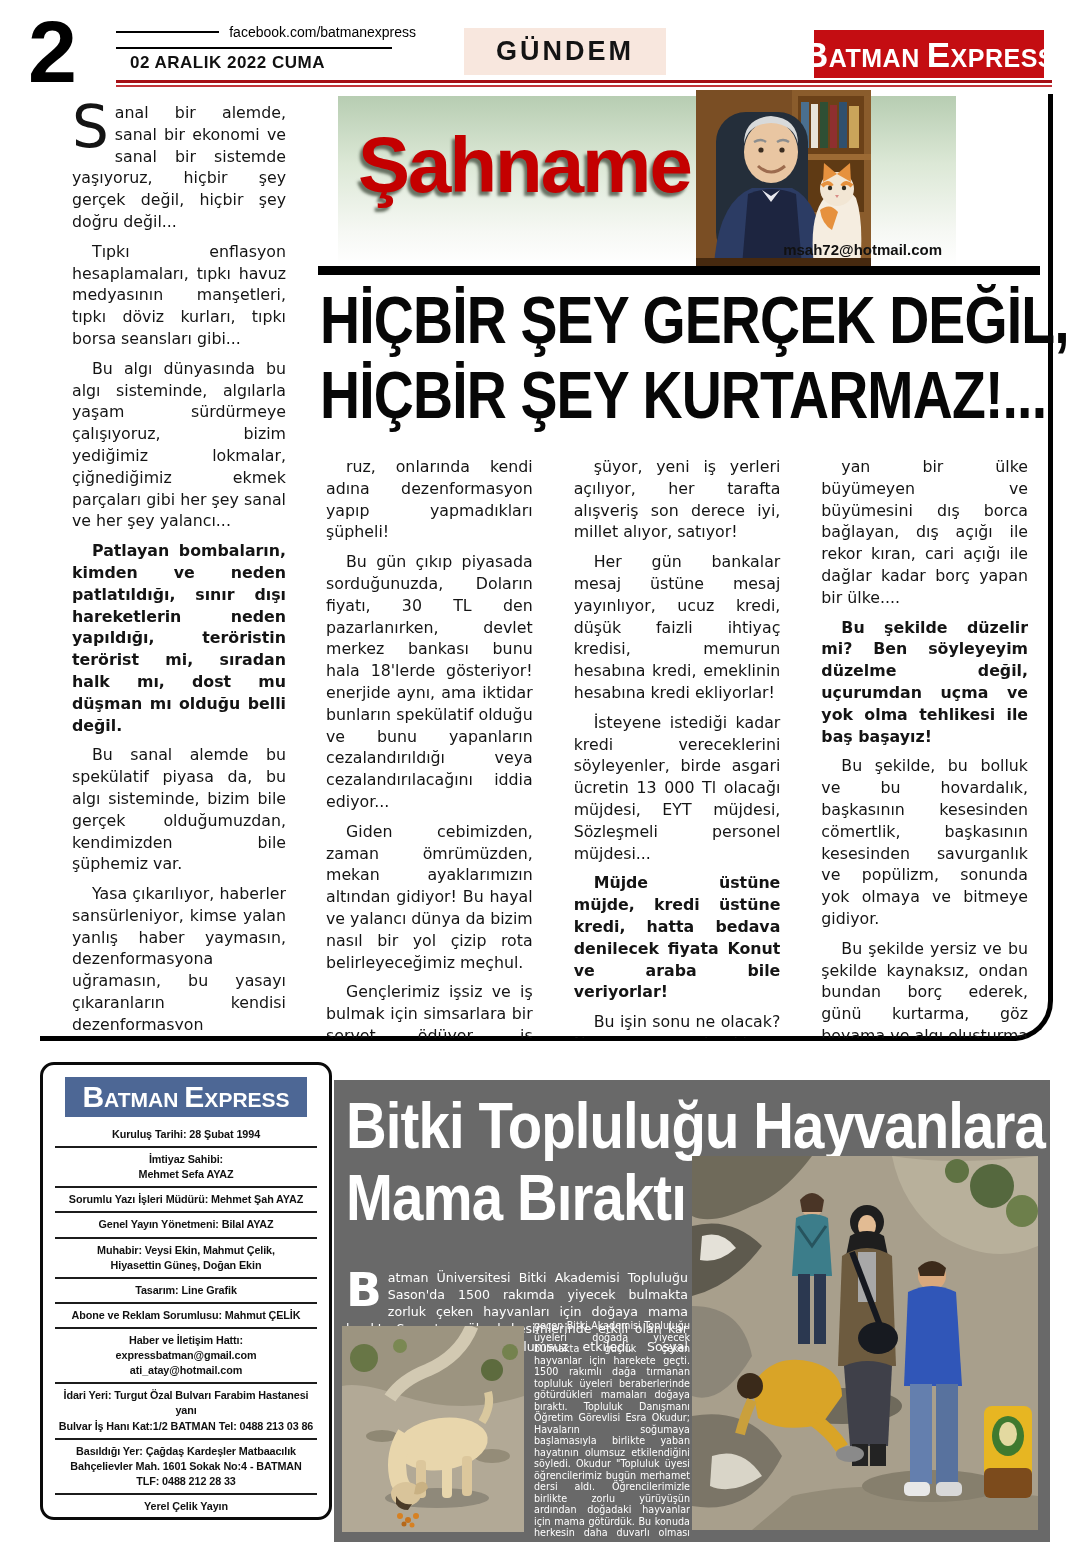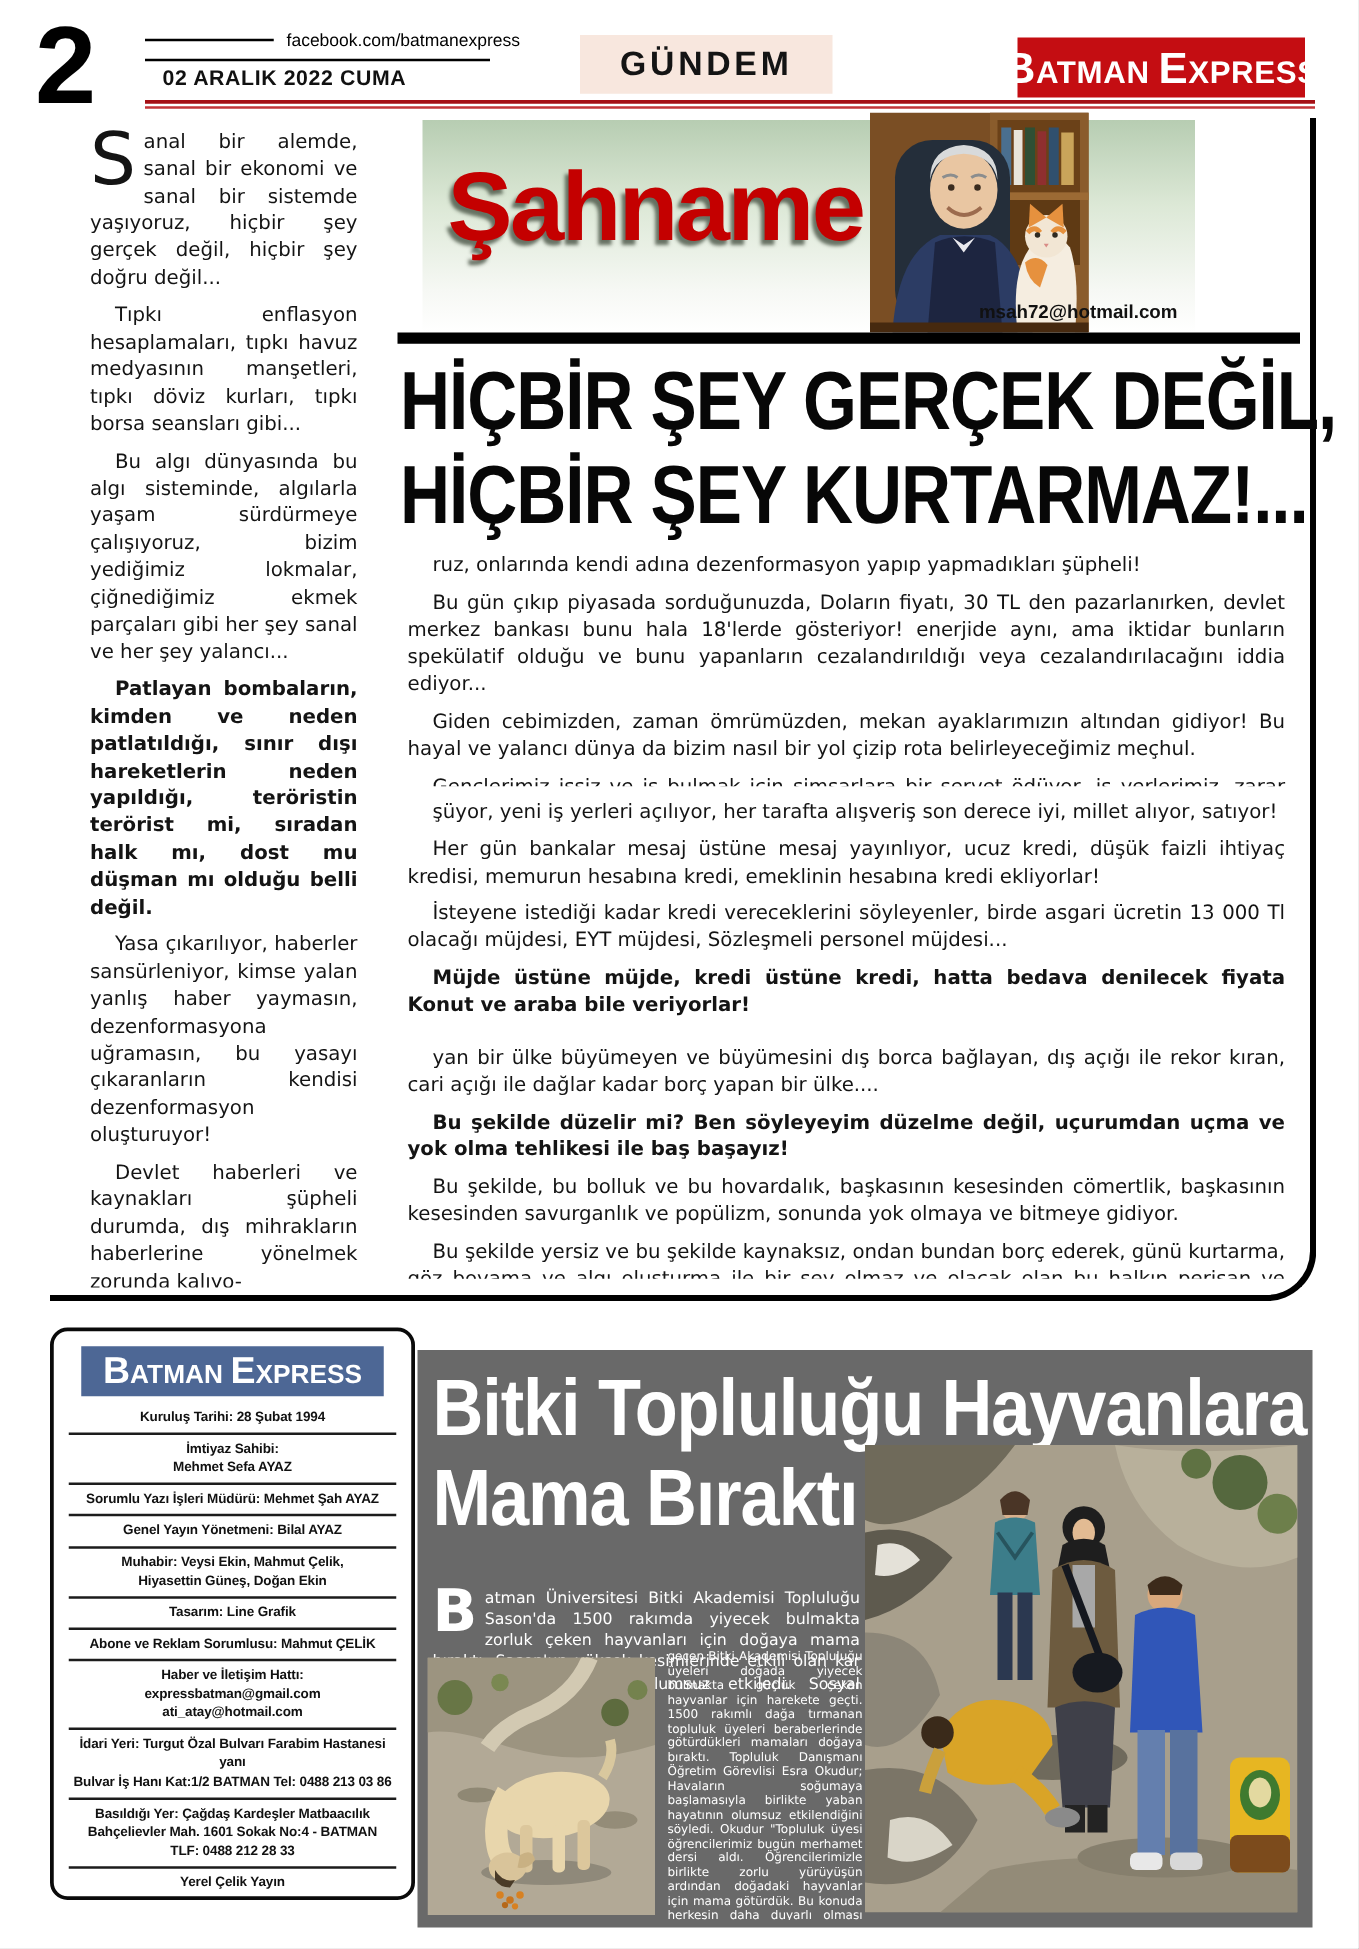--- a/index.html
+++ b/index.html
@@ -46,21 +46,21 @@
            white-space:nowrap;transform:scaleX(.84);transform-origin:0 50%;}
 
   
   .bodycol{font-family:"DejaVu Sans",sans-serif;font-size:15.8px;line-height:1.38;color:#141414;
            text-align:justify;overflow:hidden;}
   .bodycol p{margin:0 16px 8px;text-indent:20px;}
   .bodycol p.bold{font-weight:bold;}
   .bodycol p.dropcap{text-indent:0;}
   .bodycol p.dropcap::first-letter{float:left;font-size:58px;line-height:.78;padding:3px 6px 0 0;}
   .col1{left:56px;top:102px;width:246px;height:928px;}
-  .cols{left:310px;top:441px;width:734px;height:582px;display:flex;gap:9px;flex-direction:column;}
+  .cols{left:310px;top:456px;width:734px;height:582px;display:flex;gap:9px;}
   .cols .bodycol{flex:1;height:582px;}
 
   
   .mast-box{left:40px;top:1062px;width:292px;height:458px;border:3px solid #0a0a0a;border-radius:14px;
             overflow:hidden;display:flex;flex-direction:column;background:#fff;box-sizing:border-box;}
   .mast-logo{margin:12px 22px 6px;background:#4d6795;color:#fff;text-align:center;padding:5px 0;
              display:flex;justify-content:center;gap:6px;}
   .mast-logo span{font-variant:small-caps;font-weight:bold;font-size:30px;line-height:1;}
   .mast-rows{padding:0 12px;}
   .m-row{padding:4px 0;border-bottom:2px solid #1c1c1c;text-align:center;white-space:pre-line;
@@ -103,20 +103,21 @@
   <div class="abs red-divider"></div>
 
   <div class="abs article-frame"></div>
 
   <div class="abs bodycol col1">
 
   <p class="para dropcap">Sanal bir alemde, sanal bir ekonomi ve sanal bir sistemde yaşıyoruz, hiçbir şey gerçek değil, hiçbir şey doğru değil...</p>
       <p class="para">Tıpkı enflasyon hesaplamaları, tıpkı havuz medyasının manşetleri, tıpkı döviz kurları, tıpkı borsa seansları gibi...</p>
       <p class="para">Bu algı dünyasında bu algı sisteminde, algılarla yaşam sürdürmeye çalışıyoruz, bizim yediğimiz lokmalar, çiğnediğimiz ekmek parçaları gibi her şey sanal ve her şey yalancı...</p>
       <p class="para bold">Patlayan bombaların, kimden ve neden patlatıldığı, sınır dışı hareketlerin neden yapıldığı, teröristin terörist mi, sıradan halk mı, dost mu düşman mı olduğu belli değil.</p>
+      <p class="para">Bu sanal alemde bu spekülatif piyasa da, bu algı sisteminde, bizim bile gerçek olduğumuzdan, kendimizden bile şüphemiz var.</p>
       <p class="para">Yasa çıkarılıyor, haberler sansürleniyor, kimse yalan yanlış haber yaymasın, dezenformasyona uğramasın, bu yasayı çıkaranların kendisi dezenformasyon oluşturuyor!</p>
       <p class="para">Devlet haberleri ve kaynakları şüpheli durumda, dış mihrakların haberlerine yönelmek zorunda kalıyo-</p>
     </div>
 
   <div class="abs sah-box">
     <div class="sah-title">Şahname</div>
     <div class="author-photo">
       <svg width="175" height="176" viewBox="0 0 175 176" xmlns="http://www.w3.org/2000/svg">
         <rect width="175" height="176" fill="#7a4e24"></rect>
         <rect x="96" width="79" height="176" fill="#8a5c2c"></rect>

